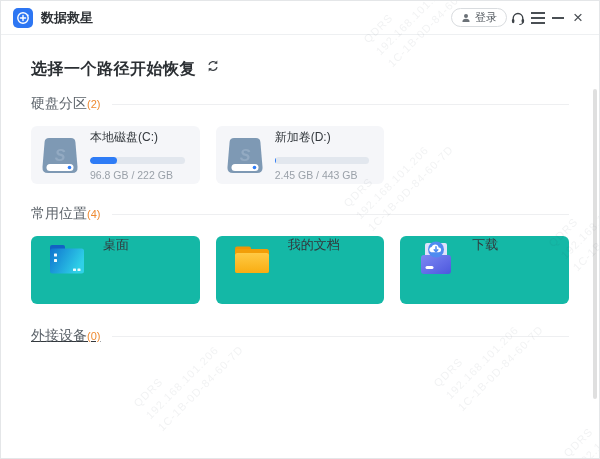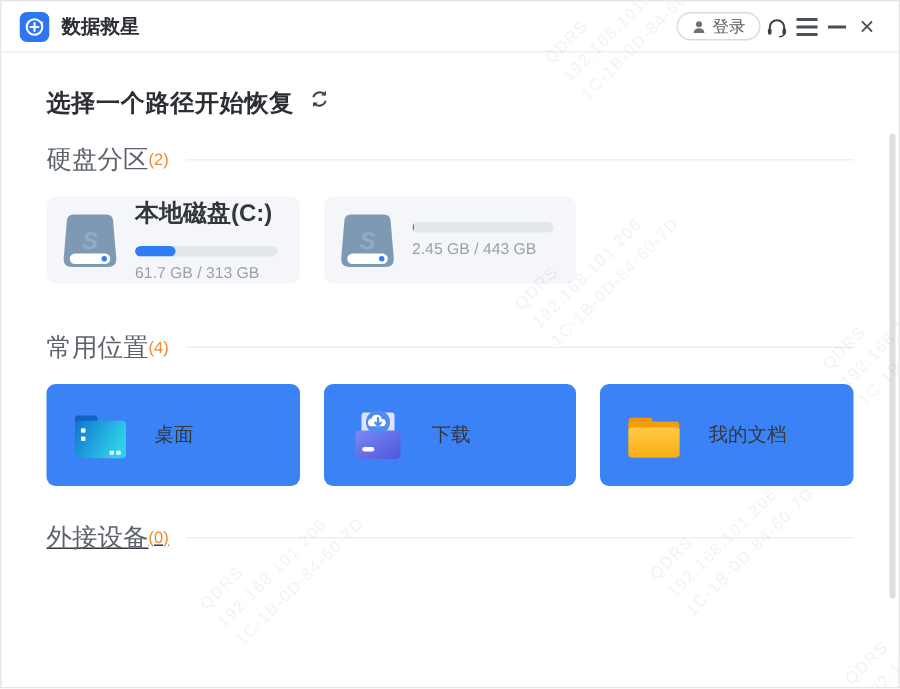--- a/index.html
+++ b/index.html
@@ -22,36 +22,36 @@
   .min-icon { width:12px; height:2px; background:#4a4f54; display:inline-block; }
   .close-icon { font-size:17px; color:#4a4f54; line-height:1; font-weight:normal; }
 
   
   main { padding:0 30px; position:relative; }
   .page-head { display:flex; align-items:flex-start; gap:10px; margin-top:24px; }
   .page-head h1 { font-size:16px; font-weight:bold; color:#2b2f33; letter-spacing:.5px; }
   .refresh { cursor:pointer; display:flex; }
 
   .section-head { display:flex; align-items:center; margin-top:15px; }
-  .section-label { font-size:17px; color:#5c636a; white-space:nowrap; }
+  .section-label { font-size:14px; color:#5c636a; white-space:nowrap; }
   .section-count { font-size:11px; color:#ee8a31; }
   .section-line { flex:1; height:1px; background:#eeeff1; margin-left:12px; }
 
   .cards-grid { display:grid; grid-template-columns:repeat(3,1fr); gap:14px 16px; margin-top:13px; }
 
   .drive-card { background:#f5f6f9; border-radius:6px; height:58px; display:flex; align-items:center;
                 padding:6px 10px 6px 7px; cursor:pointer; }
   .drive-icon { width:44px; height:44px; flex:0 0 44px; }
   .drive-info { flex:1; margin-left:8px; min-width:0; }
-  .drive-name { font-size:16px; color:#33383d; margin-bottom:11px;font-weight:bold; }
+  .drive-name { font-size:12px; color:#33383d; margin-bottom:11px; }
   .bar-track { height:7px; background:#e2e7ee; border-radius:3.5px; overflow:hidden; width:95%; }
   .bar-fill { height:100%; background:#2e7cf6; border-radius:3.5px; }
   .drive-size { font-size:10.5px; color:#9aa1a9; margin-top:5px; }
 
-  .loc-card { background:#3b82f6; border-radius:6px; height:68px; display:flex; align-items:center;
+  .loc-card { background:#14b8a6; border-radius:6px; height:68px; display:flex; 
               padding:0 10px 0 14px; cursor:pointer; }
   .loc-icon { width:44px; height:44px; flex:0 0 44px; }
   .loc-label { font-size:13px; color:#33383d; margin-left:14px; }
 
   .external-section { margin-top:23px;text-decoration:underline; }
 
   
   .scroll-thumb { position:absolute; right:2px; top:88px; width:4px; height:310px;
                   background:#dfdfdf; border-radius:2px; }
 
@@ -134,41 +134,42 @@
           <path d="M11 5 h22 q4 0 4.4 4 l2.1 25 q.5 6 -5.5 6 h-24 q-6 0 -5.5 -6 l2.1 -25 q.4 -4 4.4 -4 z" fill="#7e99b4"></path>
           <text x="22" y="28" font-size="16" font-weight="bold" font-style="italic" fill="#93aac2" text-anchor="middle" font-family="Liberation Sans, sans-serif">S</text>
           <rect x="8.5" y="31" width="27" height="7" rx="3.5" fill="#fff"></rect>
           <circle cx="31.5" cy="34.5" r="1.8" fill="#2e7cf6"></circle>
         </svg>
         <div class="drive-info">
           <div class="drive-name">本地磁盘(C:)</div>
           <div class="bar-track">
             <div class="bar-fill" style="width: 28%;"></div>
           </div>
-          <div class="drive-size">61.7 GB / 313 GB</div>
+          <div class="drive-size">96.8 GB / 222 GB</div>
         </div>
       </div>
 
       <div class="drive-card">
         <svg class="drive-icon" viewBox="0 0 44 44">
           <path d="M11 5 h22 q4 0 4.4 4 l2.1 25 q.5 6 -5.5 6 h-24 q-6 0 -5.5 -6 l2.1 -25 q.4 -4 4.4 -4 z" fill="#7e99b4"></path>
           <text x="22" y="28" font-size="16" font-weight="bold" font-style="italic" fill="#93aac2" text-anchor="middle" font-family="Liberation Sans, sans-serif">S</text>
           <rect x="8.5" y="31" width="27" height="7" rx="3.5" fill="#fff"></rect>
           <circle cx="31.5" cy="34.5" r="1.8" fill="#2e7cf6"></circle>
         </svg>
         <div class="drive-info">
+          <div class="drive-name">新加卷(D:)</div>
           <div class="bar-track">
             <div class="bar-fill" style="width: 1.5%;"></div>
           </div>
           <div class="drive-size">2.45 GB / 443 GB</div>
         </div>
       </div>
     </div>
 
-    <div class="section-head" style="margin-top:31px;">
+    <div class="section-head" style="margin-top:21px;">
       <span class="section-label">常用位置</span>
         <span class="section-count">(4)</span>
       <span class="section-line"></span>
     </div>
 
     <div class="cards-grid">
 
       <div class="loc-card">
         <svg class="loc-icon" viewBox="0 0 44 44">
           <defs>
@@ -184,49 +185,49 @@
           <rect x="28" y="32.5" width="3" height="2.6" rx=".6" fill="#fff" opacity=".9"></rect>
           <rect x="32.5" y="32.5" width="3" height="2.6" rx=".6" fill="#fff" opacity=".9"></rect>
         </svg>
         <span class="loc-label">桌面</span>
       </div>
 
 
       <div class="loc-card">
         <svg class="loc-icon" viewBox="0 0 44 44">
           <defs>
+            <linearGradient id="gdoc" x1="0" y1="0" x2="0" y2="1">
+              <stop offset="0" stop-color="#ffca45"></stop>
+                <stop offset="1" stop-color="#f9ad12"></stop>
+            </linearGradient>
+          </defs>
+          <rect x="5" y="10.5" width="16" height="9" rx="2" fill="#ef9405"></rect>
+          <rect x="5" y="13" width="34" height="24" rx="2.5" fill="#f29e08"></rect>
+          <rect x="5" y="17" width="34" height="20" rx="2.5" fill="url(#gdoc)"></rect>
+        </svg>
+        <span class="loc-label">我的文档</span>
+      </div>
+
+      <div class="loc-card">
+        <svg class="loc-icon" viewBox="0 0 44 44">
+          <defs>
             <linearGradient id="gtray" x1="0" y1="0" x2="1" y2="1">
               <stop offset="0" stop-color="#7d88f3"></stop>
                 <stop offset="1" stop-color="#4d57dd"></stop>
             </linearGradient>
           </defs>
           <rect x="11" y="7" width="22" height="18" rx="2" fill="#dfe2fb"></rect>
           <rect x="7" y="19" width="30" height="19" rx="3" fill="url(#gtray)"></rect>
           <rect x="11.5" y="30" width="8" height="3" rx="1.5" fill="#fff"></rect>
           <circle cx="22" cy="13.5" r="8" fill="#4f8bf0"></circle>
           <path d="M17.2 16.2 a2.6 2.6 0 0 1 .4 -5.1 a3.6 3.6 0 0 1 7 .3 a2.4 2.4 0 0 1 .3 4.8 z" fill="#fff"></path>
           <path d="M22 10.8 v4.6 M20.2 13.8 l1.8 2 1.8 -2" fill="none" stroke="#4f8bf0" stroke-width="1.5" stroke-linecap="round" stroke-linejoin="round"></path>
         </svg>
         <span class="loc-label">下载</span>
       </div>
-
-      <div class="loc-card">
-        <svg class="loc-icon" viewBox="0 0 44 44">
-          <defs>
-            <linearGradient id="gdoc" x1="0" y1="0" x2="0" y2="1">
-              <stop offset="0" stop-color="#ffca45"></stop>
-                <stop offset="1" stop-color="#f9ad12"></stop>
-            </linearGradient>
-          </defs>
-          <rect x="5" y="10.5" width="16" height="9" rx="2" fill="#ef9405"></rect>
-          <rect x="5" y="13" width="34" height="24" rx="2.5" fill="#f29e08"></rect>
-          <rect x="5" y="17" width="34" height="20" rx="2.5" fill="url(#gdoc)"></rect>
-        </svg>
-        <span class="loc-label">我的文档</span>
-      </div>
     </div>
 
     <div class="section-head external-section">
       <span class="section-label">外接设备</span>
         <span class="section-count">(0)</span>
       <span class="section-line"></span>
     </div>
 
   </main>
 

